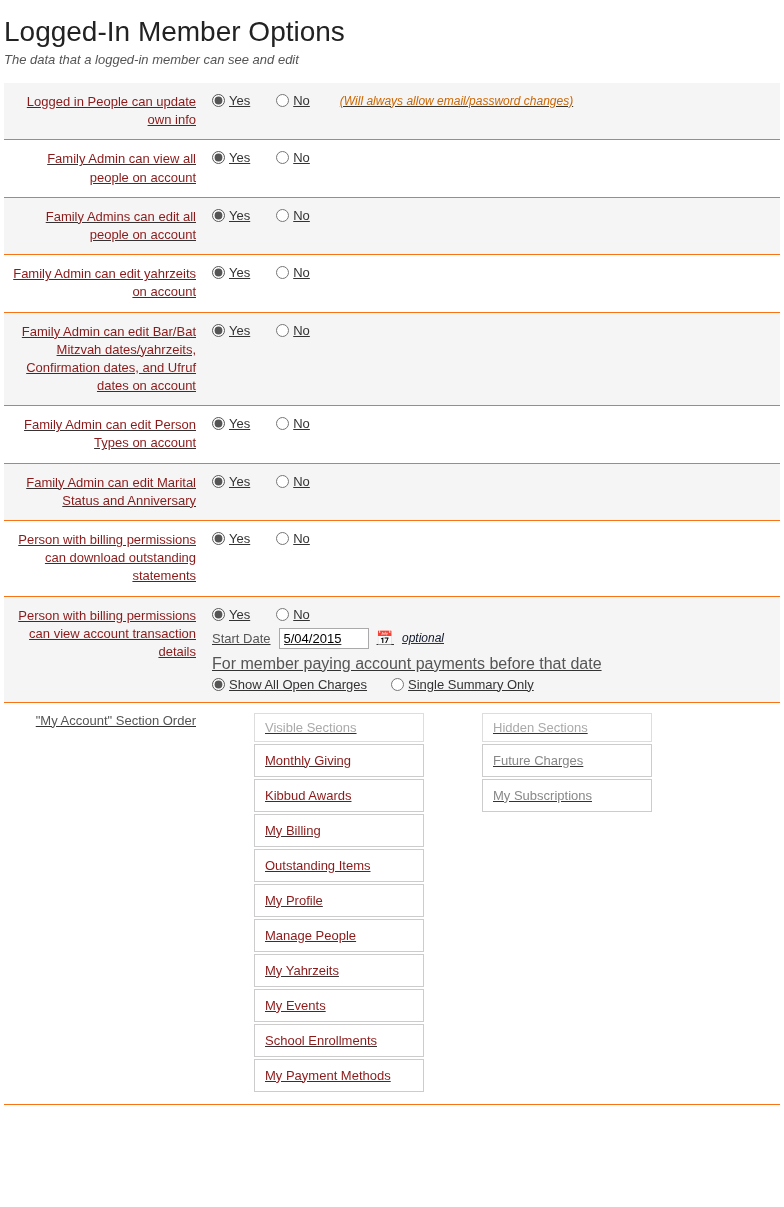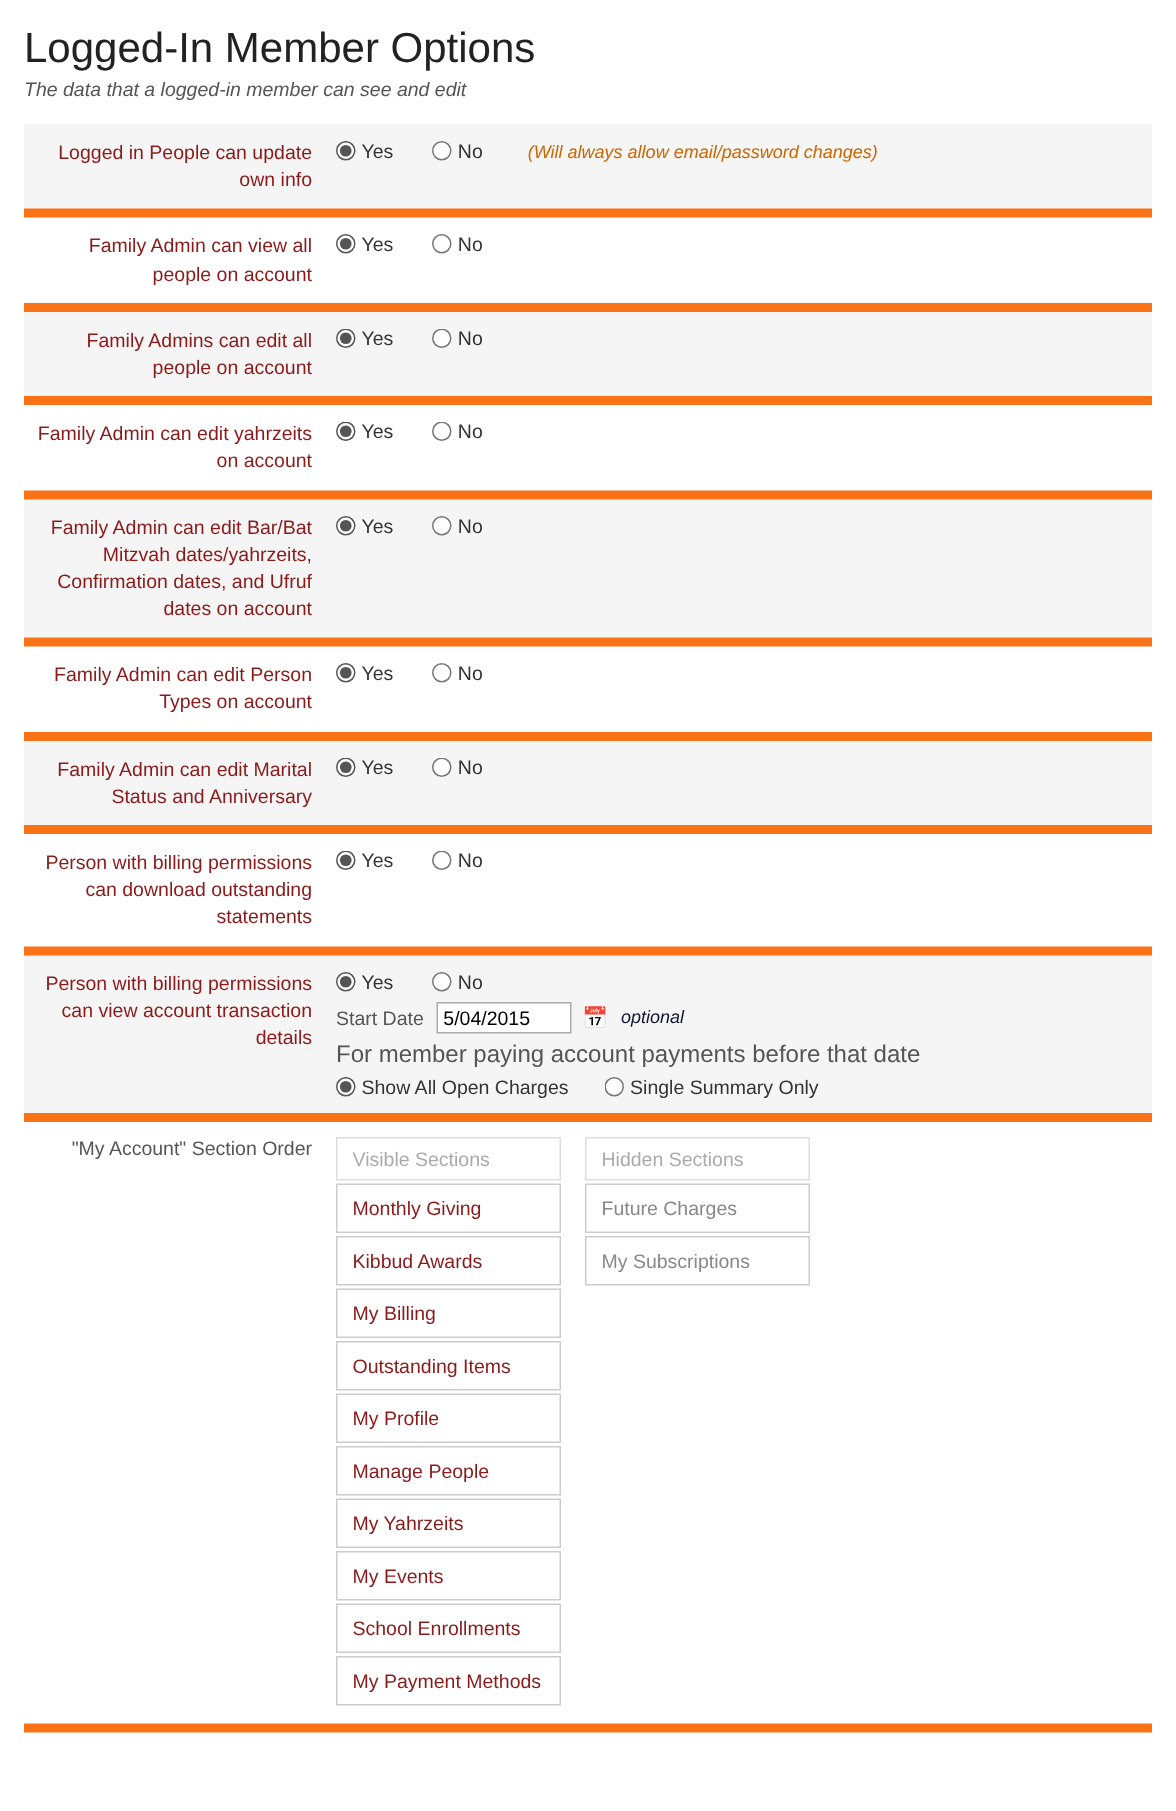--- a/index.html
+++ b/index.html
@@ -4,40 +4,41 @@
   <style>
     * { box-sizing: border-box; margin: 0; padding: 0; }
     body {
       font-family: Arial, sans-serif;
       font-size: 14px;
       color: #333;
       background: #fff;
       width: 784px;
     }
     .page-container {
-      padding: 16px 16px;
+      padding: 16px 4px;
     }
     h1 {
       font-size: 28px;
       font-weight: normal;
       color: #222;
       margin-bottom: 4px;
     }
     .subtitle {
       font-style: italic;
       color: #555;
       font-size: 13px;
       margin-bottom: 16px;
     }
     .settings-table {
       width: 100%;
       border-collapse: collapse;
     }
     .settings-table tr {
-      border-bottom: 6px solid #f97316;
+      border-bottom: 1px solid #f97316;
+      text-decoration: underline;
     }
     .settings-table tr:nth-child(odd) {
       background-color: #f5f5f5;
     }
     .settings-table tr:nth-child(even) {
       background-color: #fff;
     }
     .settings-table td {
       padding: 10px 8px;
       vertical-align: top;
@@ -118,21 +119,22 @@
     
     .section-order-cell {
       vertical-align: top;
       padding-top: 10px;
     }
     .section-order-wrapper {
       display: flex;
       gap: 16px;
     }
     .section-column {
-      width: 150px;
+      width: 170px;
+      margin-left: 42px;
     }
     .section-column-header {
       color: #aaa;
       font-size: 13px;
       border: 1px solid #ddd;
       padding: 6px 10px;
       background: #fff;
       text-align: left;
       margin-bottom: 2px;
     }

